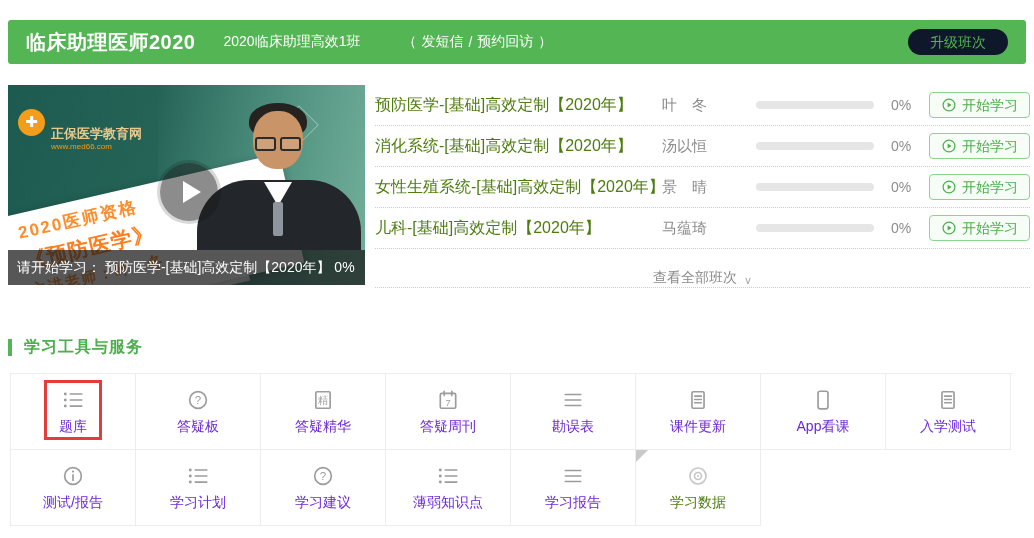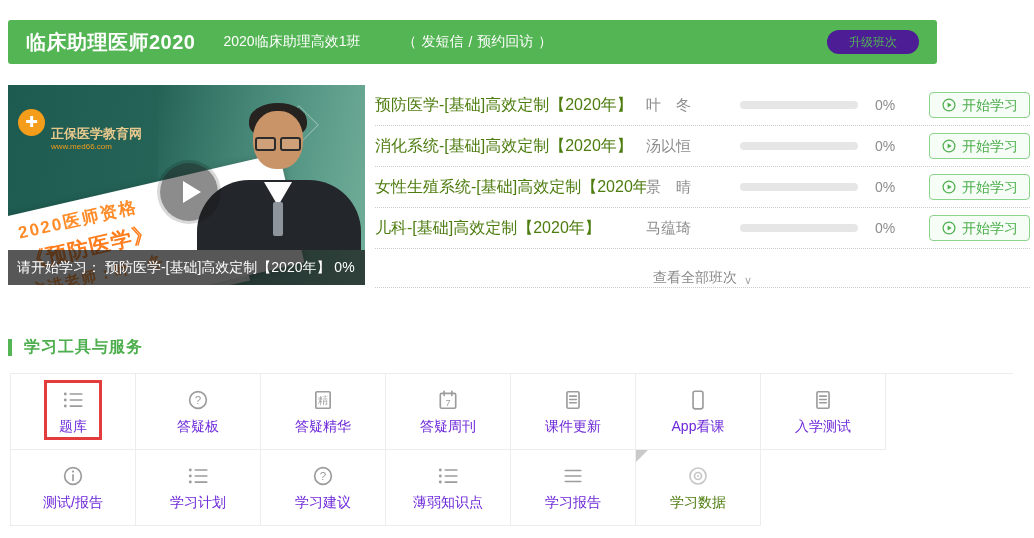--- a/index.html
+++ b/index.html
@@ -1,26 +1,26 @@
 <!DOCTYPE html>
 <html><head>
 <meta charset="utf-8">
 <style>
   html,body{margin:0;padding:0;background:#fff;}
   body{font-family:"Liberation Sans","DejaVu Sans",sans-serif;}
   .page{position:relative;width:1034px;height:538px;background:#fff;overflow:hidden;}
 
   
-  .topbar{position:absolute;left:8px;top:20px;width:929px;height:44px;background:#53b553;border-radius:3px;
+  .topbar{position:absolute;left:8px;top:20px;width:1018px;height:44px;background:#53b553;border-radius:3px;
           display:flex;align-items:center;padding:0 18px;box-sizing:border-box;color:#fff;}
   .brand{font-size:20px;font-weight:bold;letter-spacing:.5px;}
   .class-name{font-size:14px;margin-left:28px;}
   .manager{font-size:14px;margin-left:42px;display:flex;align-items:center;gap:5px;}
   .manager a{color:#fff;text-decoration:none;cursor:pointer;}
-  .upgrade-btn{margin-left:auto;background:#4c1d95;color:#53b553;font-size:12px;border:none;border-radius:15px;
+  .upgrade-btn{margin-left:auto;background:#0f172a;color:#53b553;font-size:14px;border:none;border-radius:15px;
                padding:6px 22px;cursor:pointer;line-height:1;}
 
   
   .video{position:absolute;left:8px;top:85px;width:357px;height:200px;overflow:hidden;cursor:pointer;
          background:linear-gradient(100deg,#1d5a50 0%,#256357 40%,#2e7063 70%,#3d8273 100%);}
   .bg-right{position:absolute;right:0;top:0;width:58%;height:100%;
             background:linear-gradient(100deg,rgba(120,180,160,0) 0%,rgba(120,185,162,.45) 55%,rgba(150,205,180,.6) 100%);}
   .deco-sq1{position:absolute;right:52px;top:26px;width:26px;height:26px;border:1px solid rgba(255,255,255,.35);transform:rotate(45deg);}
   .deco-sq2{position:absolute;right:16px;top:118px;width:14px;height:14px;border:1px solid rgba(255,255,255,.3);transform:rotate(45deg);}
   .band{position:absolute;left:-42px;top:104px;width:330px;height:112px;background:#fff;transform:rotate(-13deg);
@@ -50,21 +50,21 @@
            font-size:14px;line-height:35px;padding:0 9px;box-sizing:border-box;white-space:nowrap;overflow:hidden;z-index:8;}
 
   
   .courses{position:absolute;left:375px;top:85px;width:655px;}
   .course-row{height:40px;display:flex;align-items:center;border-bottom:1px dotted #ccc;}
   .course-title{flex:1;font-size:16px;color:#4d7c0f;text-decoration:none;cursor:pointer;white-space:nowrap;overflow:hidden;}
   .course-teacher{width:88px;font-size:15px;color:#8c8c8c;white-space:nowrap;}
   .progress-track{width:118px;height:8px;background:#e6e6e6;border-radius:4px;margin:0 17px 0 6px;overflow:hidden;}
   .progress-fill{height:100%;width:0;background:#53b553;border-radius:4px;}
   .course-pct{width:34px;font-size:14px;color:#8c8c8c;}
-  .start-btn{margin-left:20px;display:flex;align-items:center;gap:5px;border:1px solid #8bd48b;background:#f6fdf6;
+  .start-btn{margin-left:4px;display:flex;align-items:center;gap:5px;border:1px solid #8bd48b;background:#f6fdf6;
              color:#4cae4c;font-size:14px;border-radius:4px;padding:4px 11px;cursor:pointer;line-height:1.2;}
   .start-btn .ico{display:flex;color:#4cae4c;}
   .view-all{height:38px;display:flex;align-items:flex-end;justify-content:center;gap:7px;color:#888;font-size:14px;
             border-bottom:1px dotted #ccc;cursor:pointer;}
   .view-all .chev{font-size:11px;color:#aaa;}
 
   
   .section-title{position:absolute;left:8px;top:337px;display:flex;align-items:center;gap:12px;}
   .section-bar{width:4px;height:17px;background:#53b553;}
   .section-text{font-size:16px;font-weight:600;color:#4cae4c;letter-spacing:1px;}
@@ -260,20 +260,28 @@
     <span class="tool-icon">
             <svg viewBox="0 0 20 20" width="22" height="22">
               <rect x="3" y="4" width="14" height="13.5" rx="1.2" fill="none" stroke="currentColor" stroke-width="1.5" stroke-linecap="round"></rect>
               <path d="M6.5 2v4M13.5 2v4" fill="none" stroke="currentColor" stroke-width="1.5" stroke-linecap="round"></path>
               <text x="10" y="15" text-anchor="middle" font-size="8.5" fill="currentColor">7</text>
             </svg>
           </span>
     <span class="tool-label">答疑周刊</span>
   </div>
 
+  <div class="tool-cell">
+    <span class="tool-icon">
+            <svg viewBox="0 0 20 20" width="22" height="22">
+              <path d="M3 5h14M3 10h14M3 15h14" fill="none" stroke="currentColor" stroke-width="1.5" stroke-linecap="round"></path>
+            </svg>
+          </span>
+    <span class="tool-label">勘误表</span>
+  </div>
 
   <div class="tool-cell">
     <span class="tool-icon">
             <svg viewBox="0 0 20 20" width="22" height="22">
               <rect x="4.5" y="2.5" width="11" height="15" rx="1.2" fill="none" stroke="currentColor" stroke-width="1.5" stroke-linecap="round"></rect>
               <path d="M7 6.5h6M7 9.5h6M7 12.5h6" fill="none" stroke="currentColor" stroke-width="1.5" stroke-linecap="round"></path>
             </svg>
           </span>
     <span class="tool-label">课件更新</span>
   </div>

